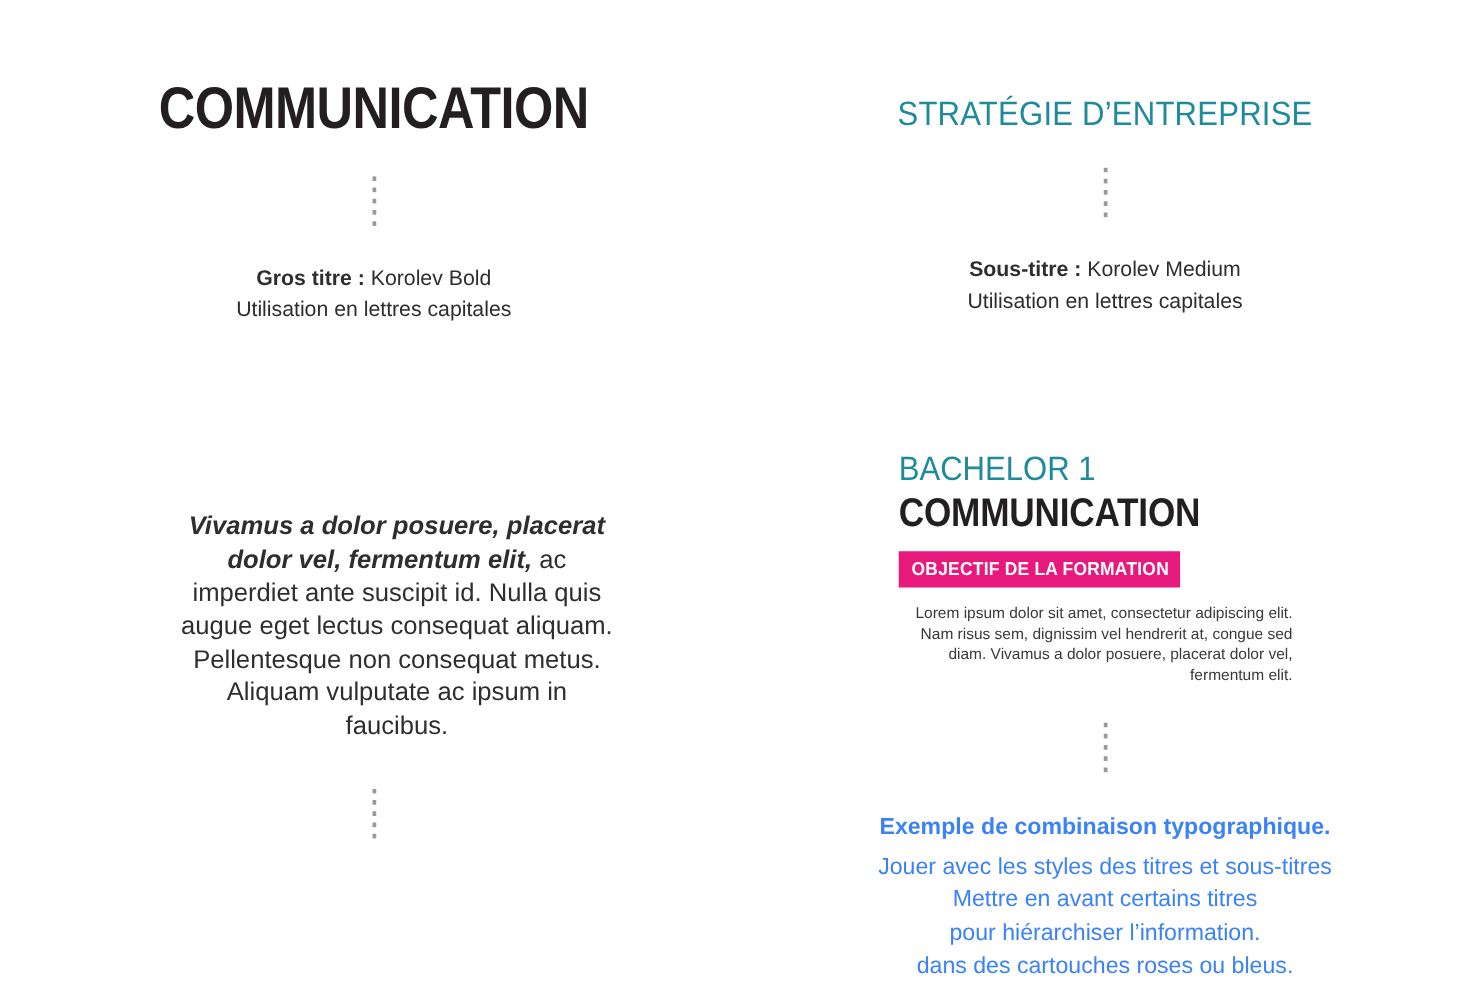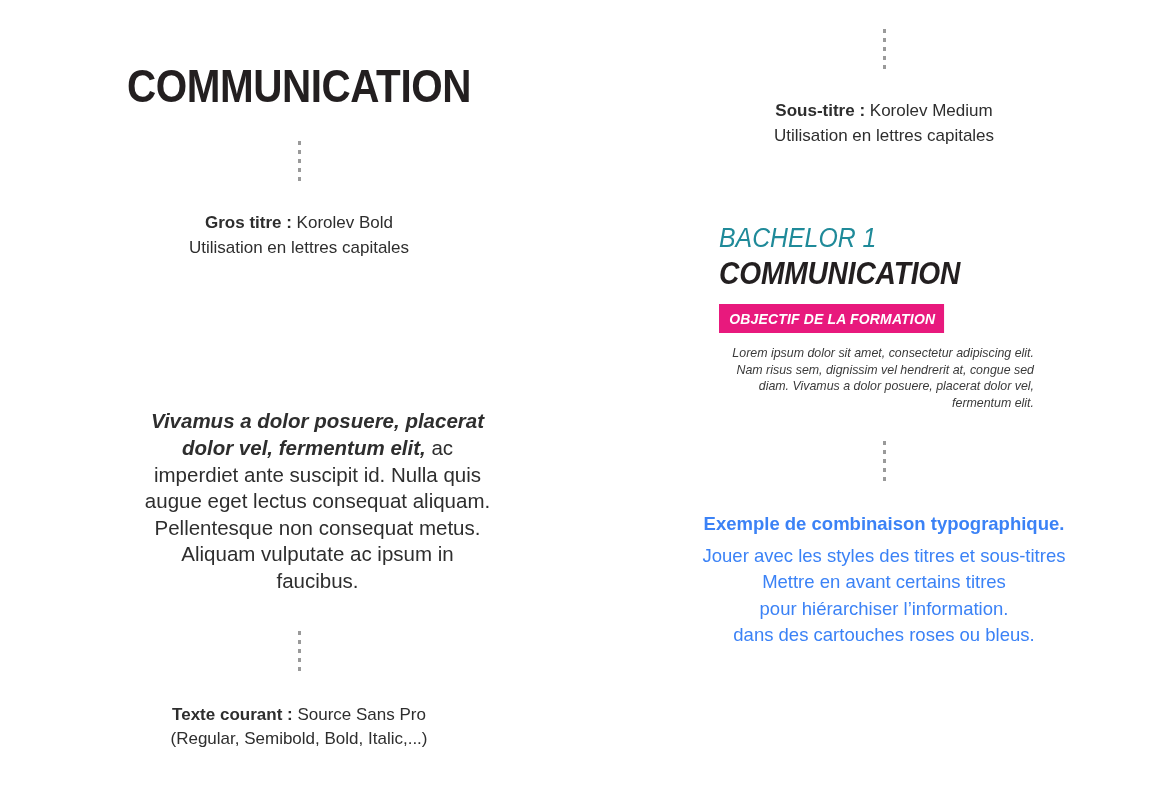--- a/index.html
+++ b/index.html
@@ -89,24 +89,23 @@
     transform: scaleX(0.92);
     transform-origin: center;
     white-space: nowrap;
   }
   .right-title-wrap { padding-top: 78px; }
 
   .r-divider-1 { margin-top: 29px; margin-bottom: 28px; }
 
   
   .example {
-    margin-top: 76px;
+    margin-top: 108px;
     padding-left: 121px;
     padding-right: 72px;
-    font-style: italic;
   }
   .ex-kicker {
     font-weight: 500;
     font-size: 27px;
     line-height: 1.05;
     color: #1f8a99;
     transform: scaleX(0.92);
     transform-origin: left center;
     white-space: nowrap;
   }
@@ -174,29 +173,28 @@
       <div><b>Gros titre :</b><span> Korolev Bold</span></div>
       <div>Utilisation en lettres capitales</div>
     </div>
 
     <div class="left-body-wrap">
       <div class="body-sample"><span class="bi">Vivamus a dolor posuere, placerat dolor vel, fermentum elit,</span><span> ac imperdiet ante suscipit id. Nulla quis augue eget lectus consequat aliquam. Pellentesque non consequat metus. Aliquam vulputate ac ipsum in faucibus.</span></div>
     </div>
 
     <div class="dots divider-2"></div>
 
-    <div class="caption">
-      <div><b>Texte courant :</b><span> Source Sans Pro</span></div>
-      <div>(Regular, Semibold, Bold, Italic,...)</div>
-    </div>
 
   </div>
 
   <div class="col">
 
+    <div class="right-title-wrap">
+      <div class="sub-title">STRATÉGIE D’ENTREPRISE</div>
+    </div>
 
     <div class="dots r-divider-1"></div>
 
     <div class="caption">
       <div><b>Sous-titre :</b><span> Korolev Medium</span></div>
       <div>Utilisation en lettres capitales</div>
     </div>
 
     <div class="example">
       <div class="ex-kicker">BACHELOR 1</div>

